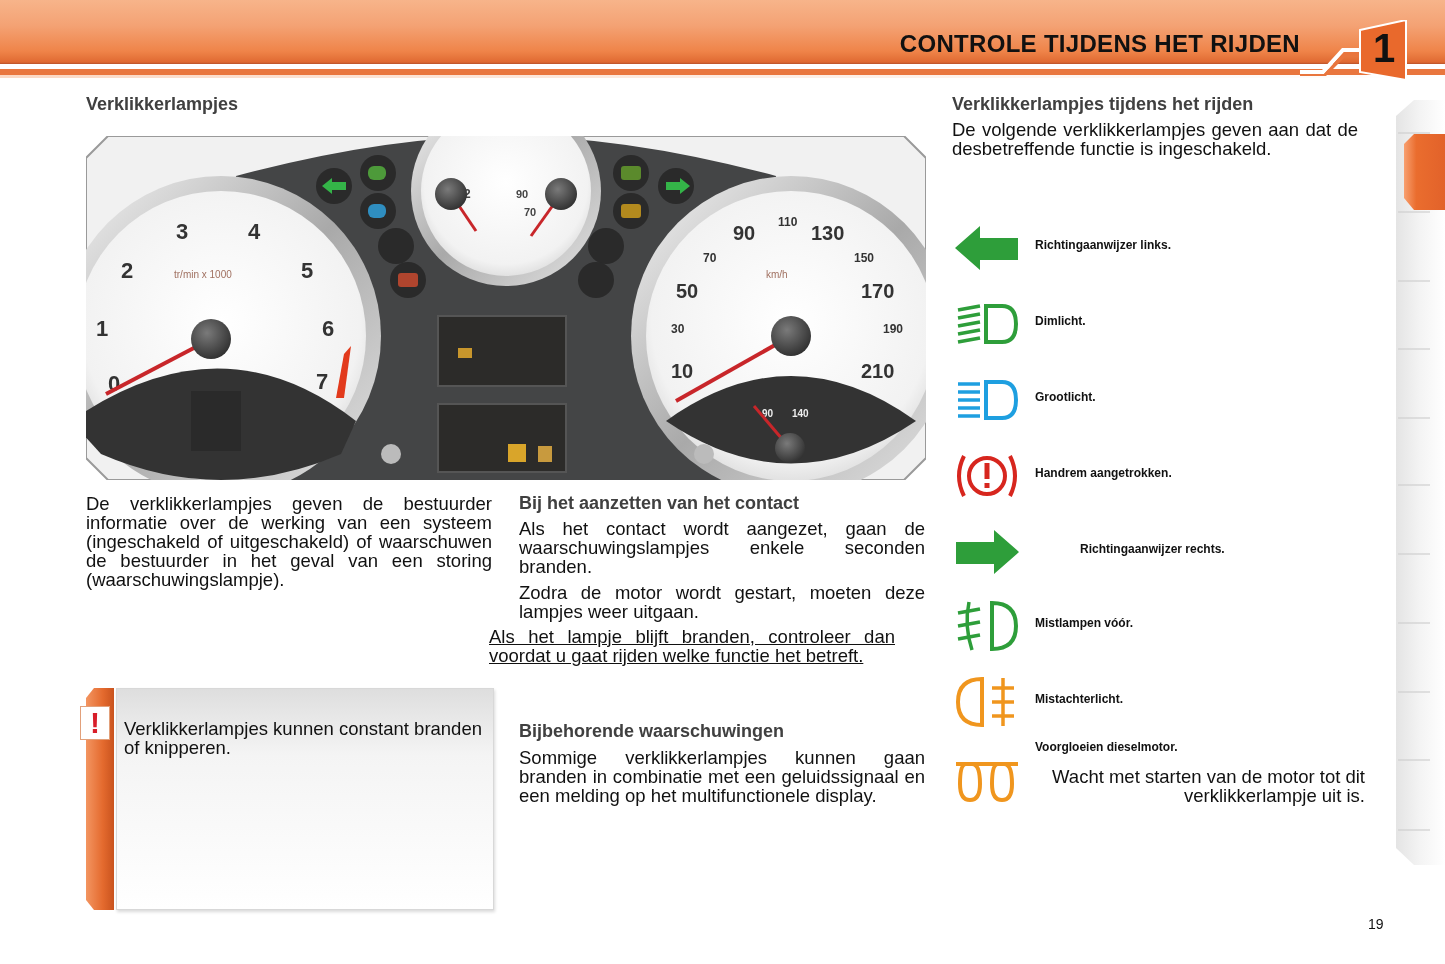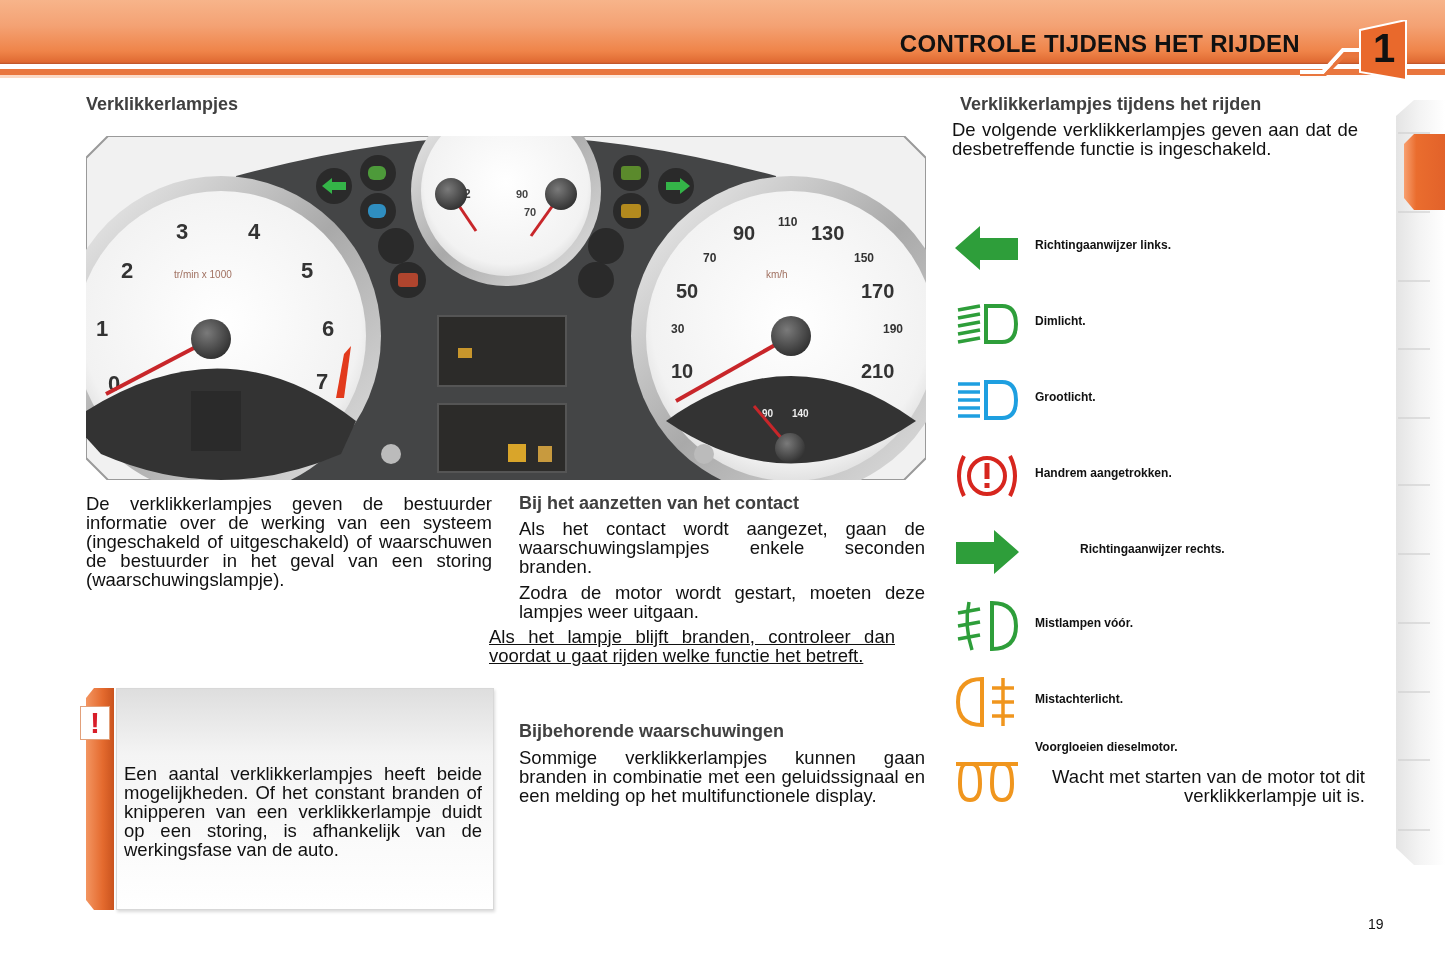--- a/index.html
+++ b/index.html
@@ -193,34 +193,34 @@
     <circle cx="305" cy="318" r="10" fill="#bbb"></circle>
     <circle cx="618" cy="318" r="10" fill="#bbb"></circle>
   </g>
 </svg>
 
 <div class="abs p" style="left:86px;top:494px;width:406px;">De verklikkerlampjes geven de bestuurder informatie over de werking van een systeem (ingeschakeld of uitgeschakeld) of waarschuwen de bestuurder in het geval van een storing (waarschuwingslampje).</div>
 
 <div id="note" class="abs">
   <div id="note-bar" class="abs"></div>
   <div id="note-box" class="abs">
-    <div class="abs p" style="left:7px;top:75px;width:358px;">Een aantal verklikkerlampjes heeft beide mogelijkheden. Of het constant branden of knipperen van een verklikkerlampje duidt op een storing, is afhankelijk van de werkingsfase van de auto.</div>
+    <div class="abs p" style="left:7px;top:30px;width:358px;">Verklikkerlampjes kunnen constant branden of knipperen.</div>
   </div>
   <div id="note-excl" class="abs">!</div>
 </div>
 
 <div class="abs h" style="left:519px;top:493px;">Bij het aanzetten van het contact</div>
 <div class="abs p" style="left:519px;top:519px;width:406px;">Als het contact wordt aangezet, gaan de waarschuwingslampjes enkele seconden branden.</div>
 <div class="abs p" style="left:519px;top:583px;width:406px;">Zodra de motor wordt gestart, moeten deze lampjes weer uitgaan.</div>
 <div class="abs p" style="left:489px;top:627px;width:406px;text-decoration:underline;">Als het lampje blijft branden, controleer dan voordat u gaat rijden welke functie het betreft.</div>
 
 <div class="abs h" style="left:519px;top:721px;">Bijbehorende waarschuwingen</div>
 <div class="abs p" style="left:519px;top:748px;width:406px;">Sommige verklikkerlampjes kunnen gaan branden in combinatie met een geluidssignaal en een melding op het multifunctionele display.</div>
 
-<div class="abs h" style="left:952px;top:94px;margin-left:8px;">Verklikkerlampjes tijdens het rijden</div>
+<div class="abs h" style="left:952px;top:94px;">Verklikkerlampjes tijdens het rijden</div>
 <div class="abs p" style="left:952px;top:120px;width:406px;">De volgende verklikkerlampjes geven aan dat de desbetreffende functie is ingeschakeld.</div>
 
 <div class="icon-row" style="top:222px;">
   <svg class="ico" viewBox="0 0 70 52">
     <polygon points="3,26 28,4 28,16 66,16 66,38 28,38 28,48" fill="#2e9e3a"></polygon>
   </svg>
   <div class="lbl" style="top:16px;">Richtingaanwijzer links.</div>
 </div>
 
 <div class="icon-row" style="top:298px;">

